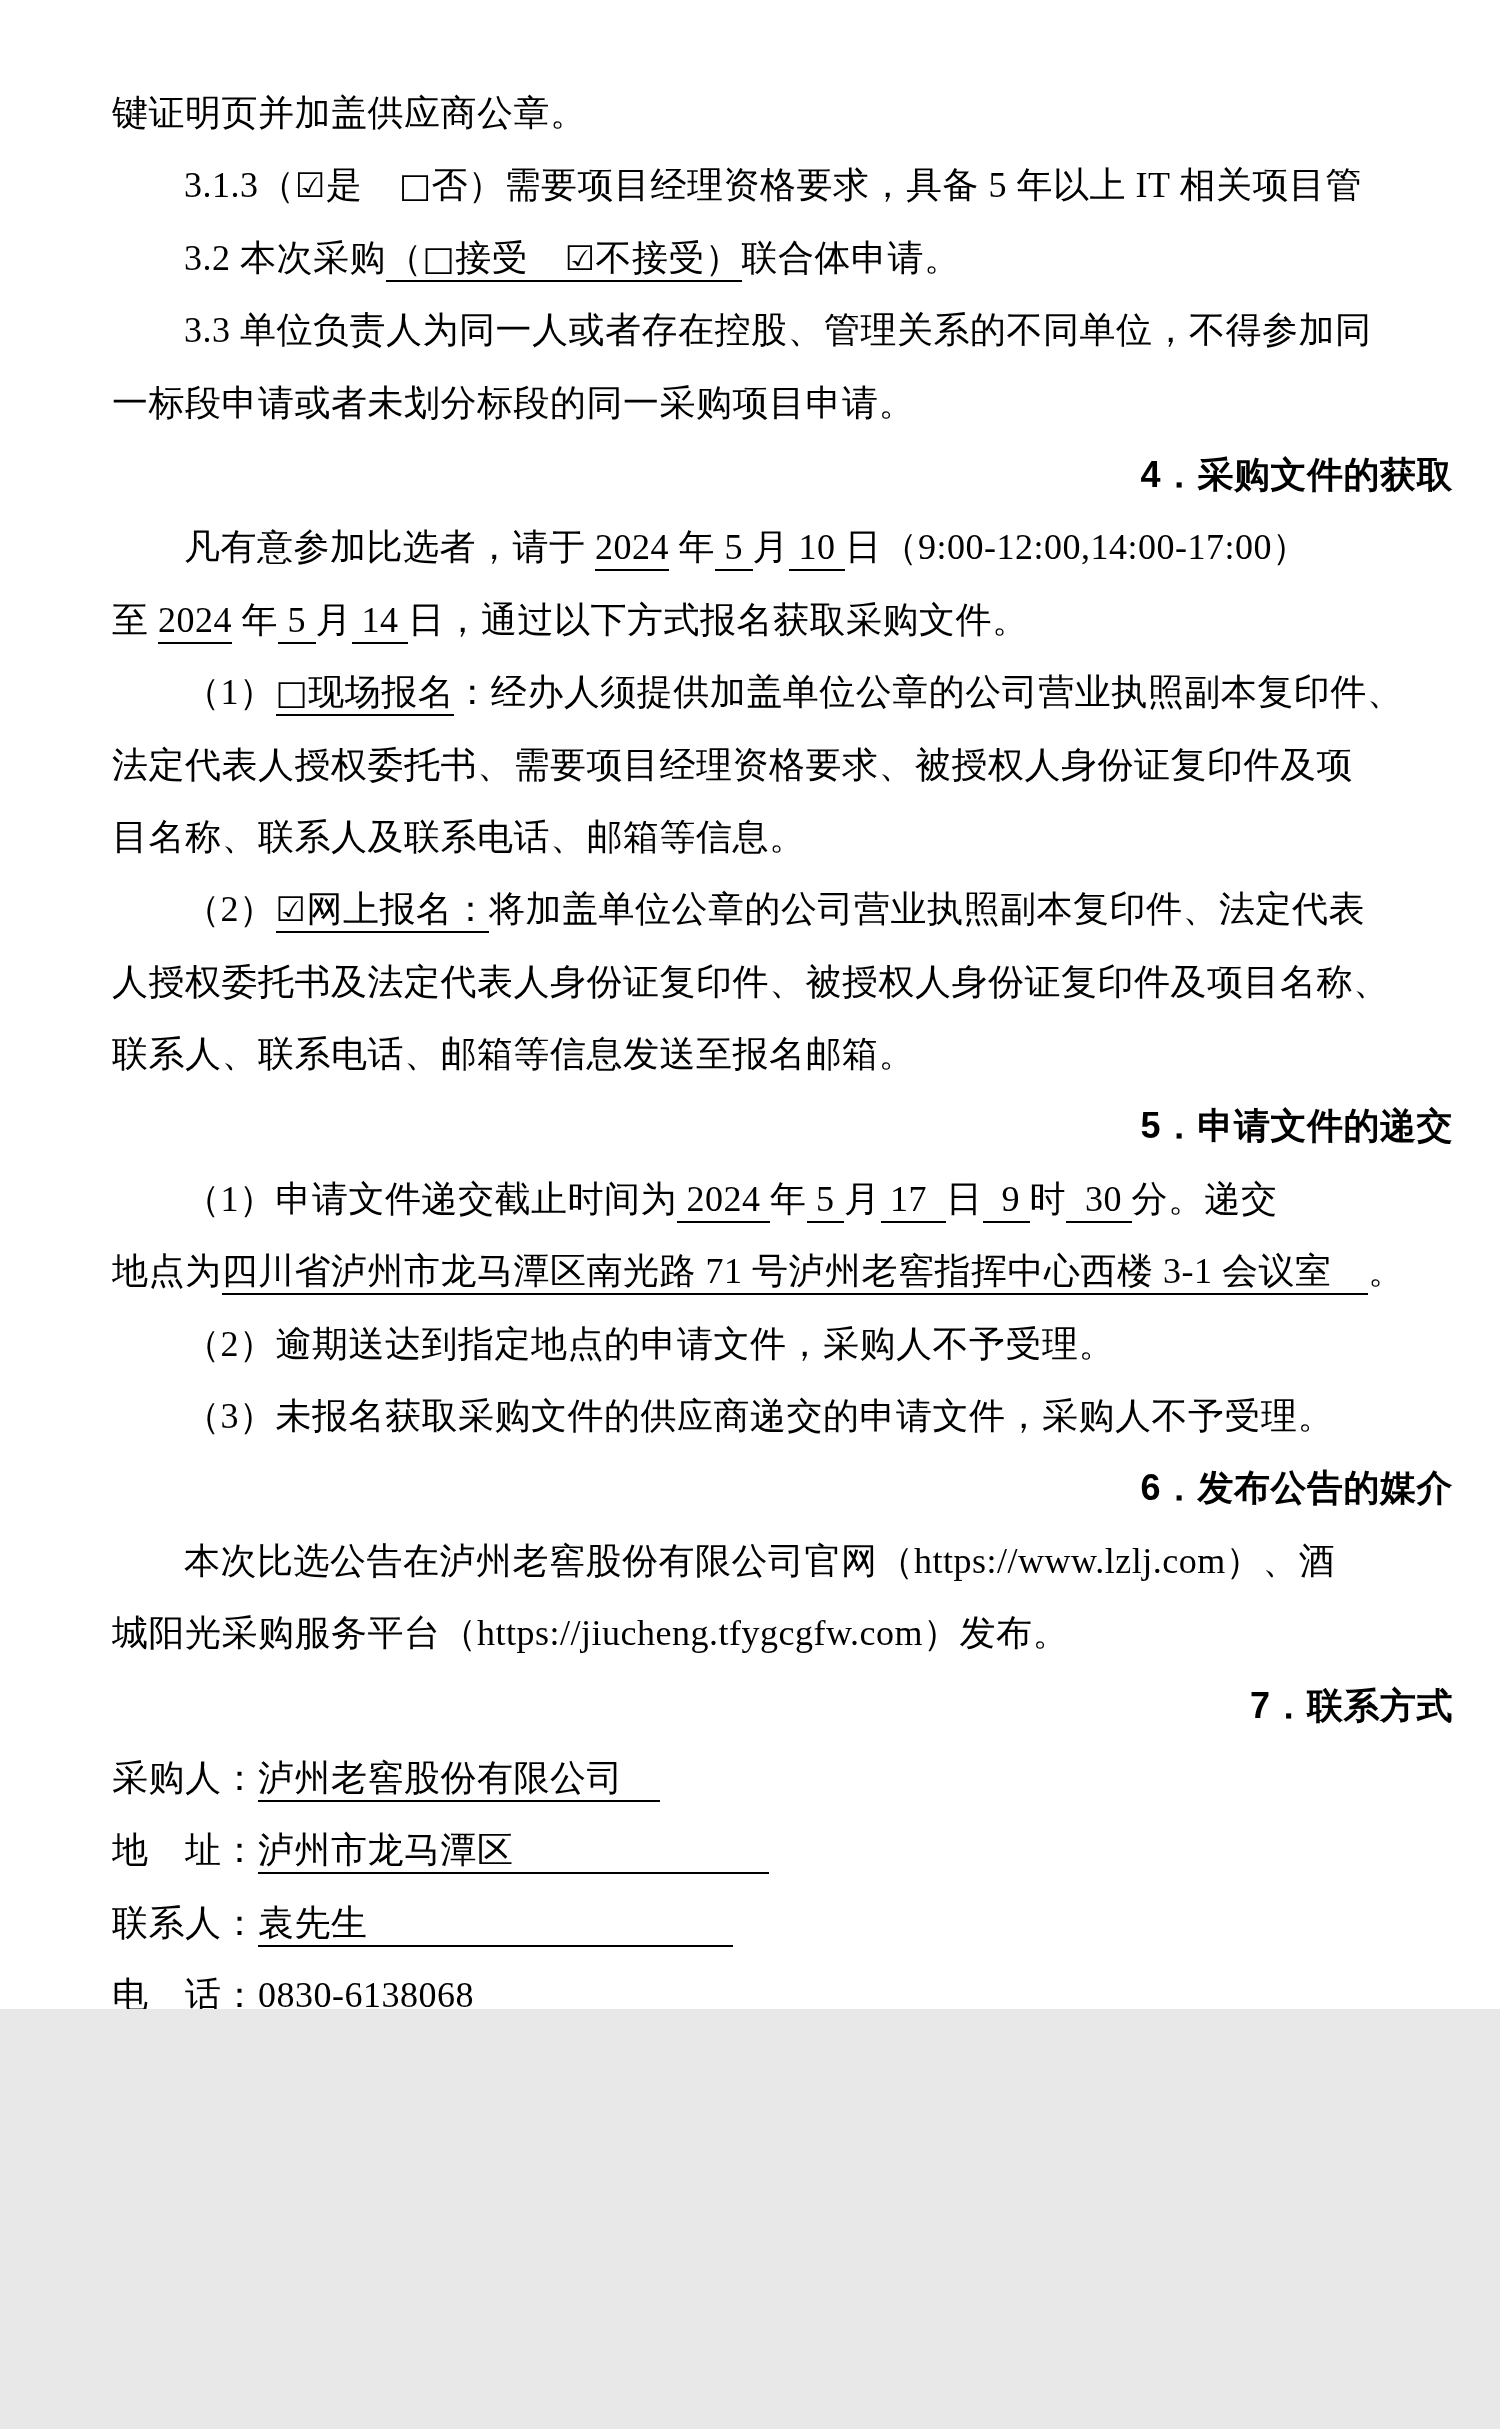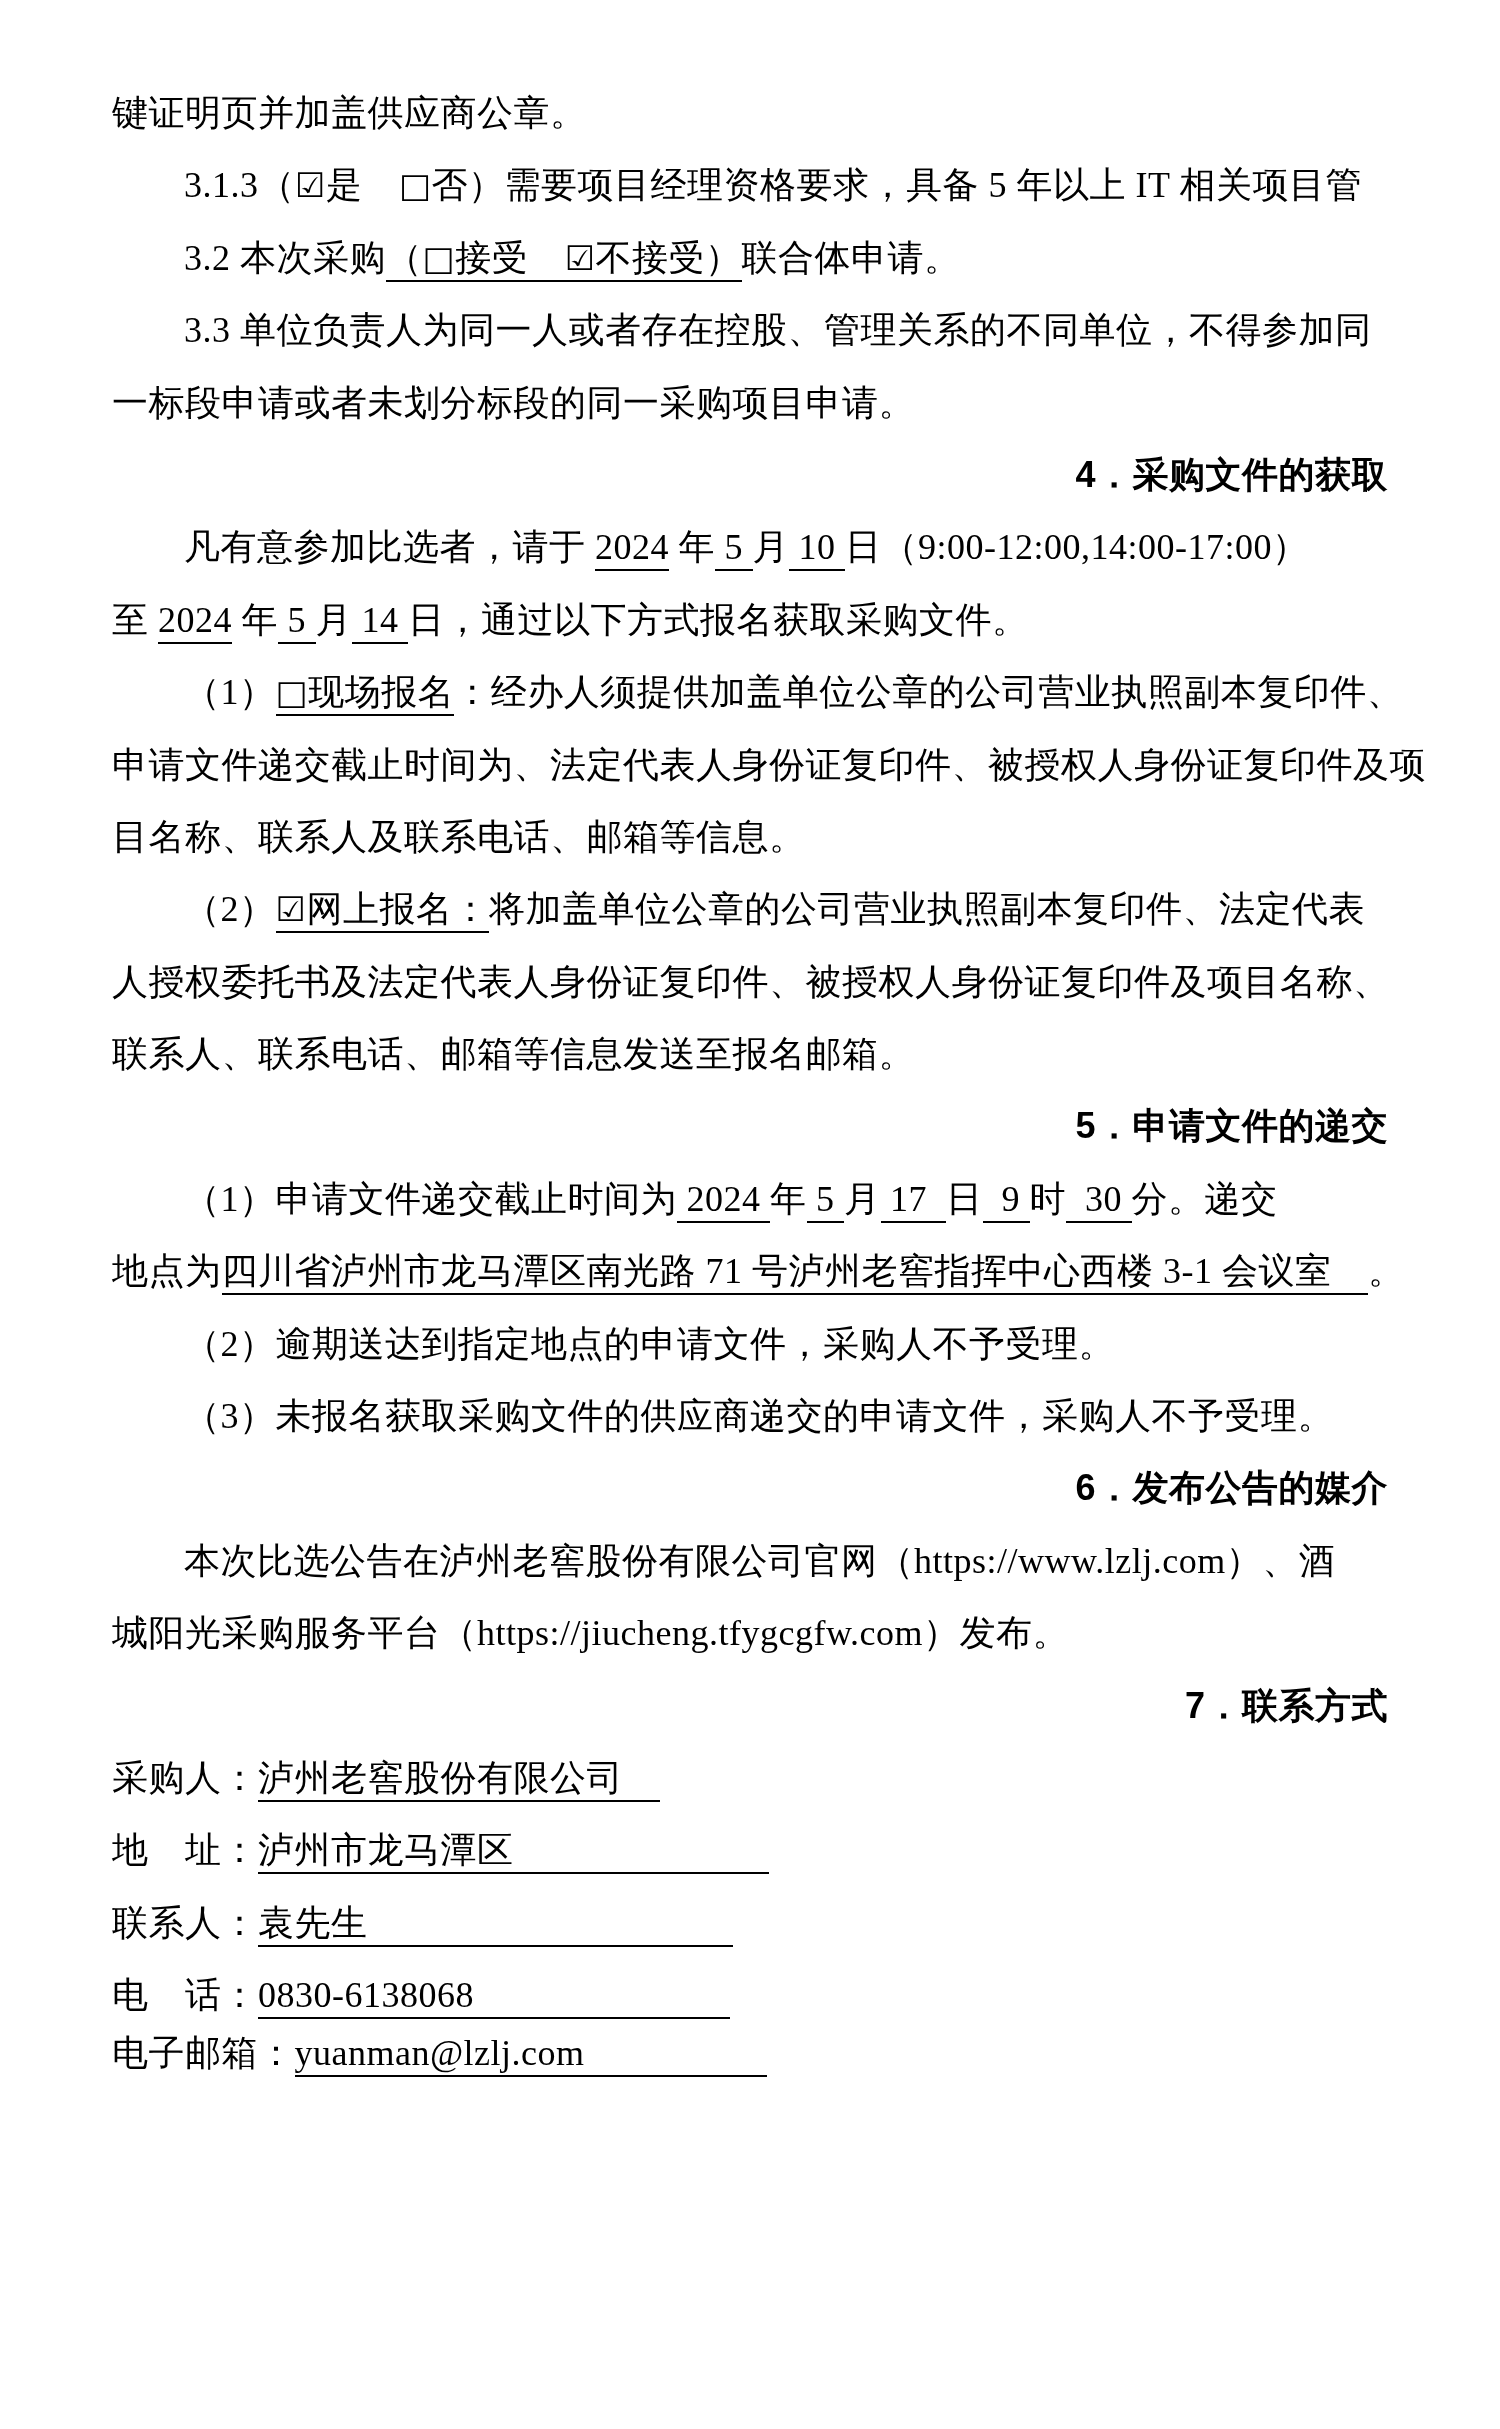--- a/index.html
+++ b/index.html
@@ -1,25 +1,25 @@
 <!DOCTYPE html>
 <html><head>
 <meta charset="utf-8">
 <style>
   html, body { margin: 0; padding: 0; background: #e8e8e8; }
   .page {
     position: relative;
     box-sizing: border-box;
     width: 1500px;
-    height: 2429px;
+    height: 2009px;
     margin: 0 auto;
     background: #ffffff;
     color: #000000;
     font-family: "Liberation Serif", "DejaVu Serif", serif;
-    padding: 77px 112px 0 112px;
+    padding: 77px 47px 0 112px;
     overflow: hidden;
   }
   .line {
     font-size: 36px;
     height: 72.4px;
     line-height: 72.4px;
     white-space: pre;
     letter-spacing: 0.5px;
   }
   .line.indent { text-indent: 72px; }
@@ -45,21 +45,21 @@
   <div>
       <div class="line body"><span>键证明页并加盖供应商公章。</span></div>
       <div class="line body indent"><span>3.1.3（</span><span class="cb">☑</span><span>是　</span><span class="cb">□</span><span>否）需要项目经理资格要求，具备 5 年以上 IT 相关项目管</span></div>
       <div class="line body indent"><span>3.2 本次采购</span><span class="u">（</span><span class="u cb">□</span><span class="u">接受　</span><span class="u cb">☑</span><span class="u">不接受）</span><span>联合体申请。</span></div>
       <div class="line body indent"><span>3.3 单位负责人为同一人或者存在控股、管理关系的不同单位，不得参加同</span></div>
       <div class="line body"><span>一标段申请或者未划分标段的同一采购项目申请。</span></div>
       <div class="line heading"><span>4．采购文件的获取</span></div>
       <div class="line body indent"><span>凡有意参加比选者，请于 </span><span class="u">2024</span><span> 年</span><span class="u">&nbsp;5&nbsp;</span><span>月</span><span class="u">&nbsp;10&nbsp;</span><span>日（9:00-12:00,14:00-17:00）</span></div>
       <div class="line body"><span>至 </span><span class="u">2024</span><span> 年</span><span class="u">&nbsp;5&nbsp;</span><span>月</span><span class="u">&nbsp;14&nbsp;</span><span>日，通过以下方式报名获取采购文件。</span></div>
       <div class="line body indent"><span>（1）</span><span class="u cb">□</span><span class="u">现场报名</span><span>：经办人须提供加盖单位公章的公司营业执照副本复印件、</span></div>
-      <div class="line body"><span>申请文件递交截止时间为、法定代表人身份证复印件、被授权人身份证复印件及项</span></div>
+      <div class="line body"><span>法定代表人授权委托书、需要项目经理资格要求、被授权人身份证复印件及项</span></div>
       <div class="line body"><span>目名称、联系人及联系电话、邮箱等信息。</span></div>
       <div class="line body indent"><span>（2）</span><span class="u cb">☑</span><span class="u">网上报名：</span><span>将加盖单位公章的公司营业执照副本复印件、法定代表</span></div>
       <div class="line body"><span>人授权委托书及法定代表人身份证复印件、被授权人身份证复印件及项目名称、</span></div>
       <div class="line body"><span>联系人、联系电话、邮箱等信息发送至报名邮箱。</span></div>
       <div class="line heading"><span>5．申请文件的递交</span></div>
       <div class="line body indent"><span>（1）申请文件递交截止时间为</span><span class="u">&nbsp;2024&nbsp;</span><span>年</span><span class="u">&nbsp;5&nbsp;</span><span>月</span><span class="u">&nbsp;17&nbsp;&nbsp;</span><span>日</span><span class="u">&nbsp;&nbsp;9&nbsp;</span><span>时</span><span class="u">&nbsp;&nbsp;30&nbsp;</span><span>分。递交</span></div>
       <div class="line body"><span>地点为</span><span class="u">四川省泸州市龙马潭区南光路 71 号泸州老窖指挥中心西楼 3-1 会议室　</span><span>。</span></div>
       <div class="line body indent"><span>（2）逾期送达到指定地点的申请文件，采购人不予受理。</span></div>
       <div class="line body indent"><span>（3）未报名获取采购文件的供应商递交的申请文件，采购人不予受理。</span></div>
       <div class="line heading"><span>6．发布公告的媒介</span></div>

